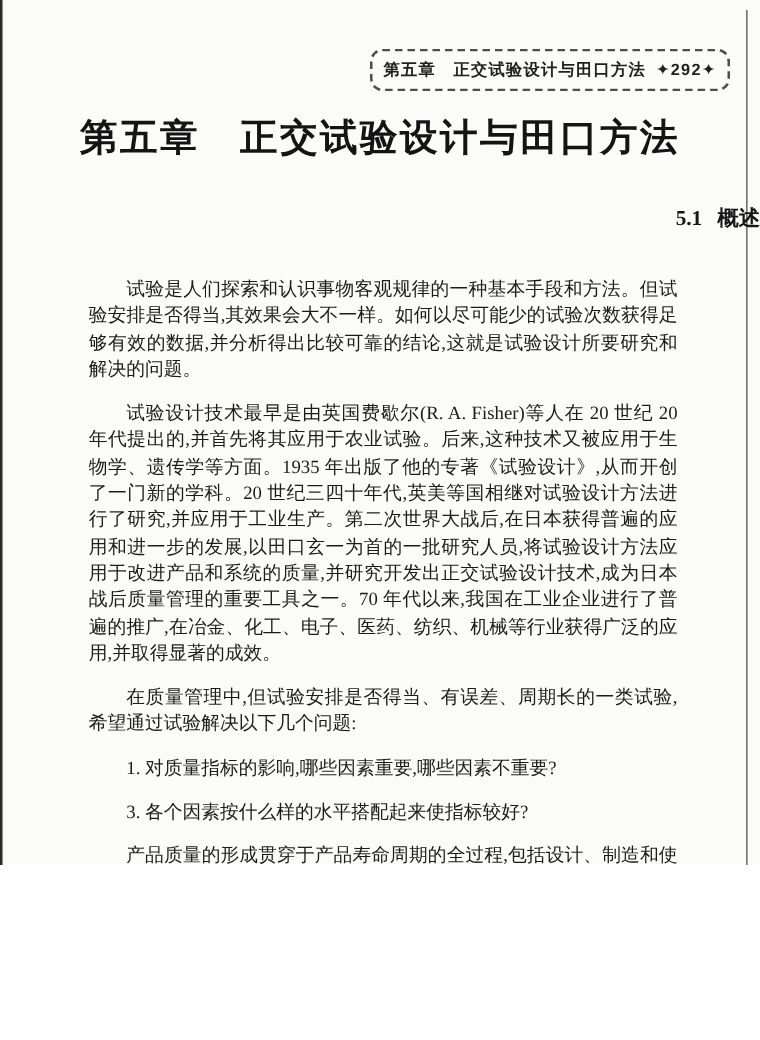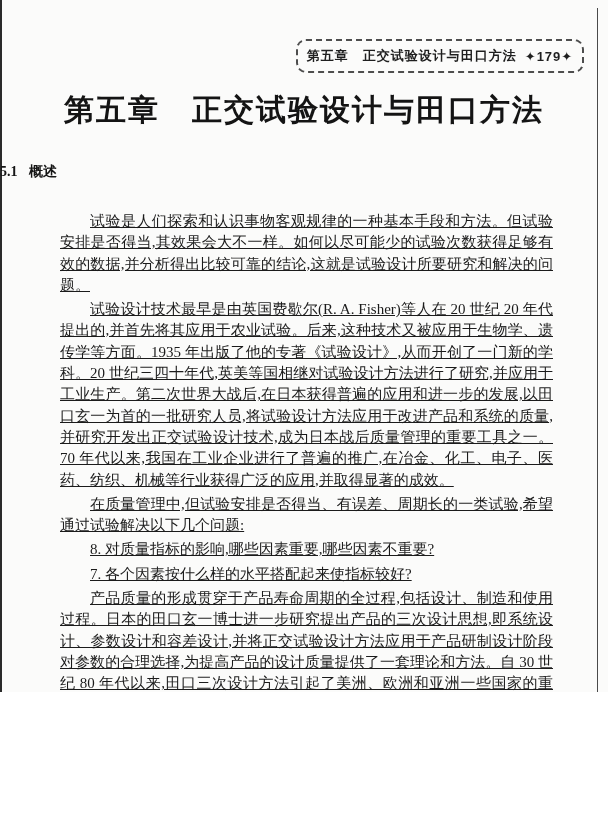--- a/index.html
+++ b/index.html
@@ -61,43 +61,42 @@
     font-weight: bold;
     font-size: 30px;
     letter-spacing: 2px;
     color: #141414;
   }
   .section-heading {
     position: absolute;
     left: 0; top: 163px;
     width: 608px;
     margin: 0;
-    text-align: left;
-    font-size: 14px;
+    text-align: right;
+    font-size: 17px;
     font-weight: bold;
     color: #161616;
     font-family: "Liberation Serif", "DejaVu Serif", serif;
   }
   .section-heading .sec-title {
     font-family: "Liberation Sans", "DejaVu Sans", sans-serif;
     margin-left: 8px;
   }
   .body-text {
     position: absolute;
     left: 57px; top: 208px;
     width: 499px;
     font-size: 15px;
     line-height: 21.3px;
     text-align: justify;
     color: #1b1b1b;
   }
   .body-text p {
-    margin: 3px;
+    margin: 14px;
     text-indent: 2em;
-    text-decoration: underline;
   }
   .footer {
     position: absolute;
     right: 52px; top: 800px;
     font-family: "Liberation Sans", "DejaVu Sans", sans-serif;
     font-size: 15px;
     color: #2e2e2e;
     white-space: nowrap;
   }
 </style>
@@ -105,36 +104,36 @@
 <body>
 
 <div class="page">
 
   <div class="edge-left"></div>
   <div class="edge-right"></div>
   <div class="edge-bottom"></div>
 
   <div class="running-header">
     <span>第五章　正交试验设计与田口方法</span>
-    <span>✦179✦</span>
+    <span>✦292✦</span>
   </div>
 
   <h1 class="chapter-title">第五章　正交试验设计与田口方法</h1>
 
   <h2 class="section-heading">
     <span class="sec-num">5.1</span>
     <span class="sec-title">概述</span>
   </h2>
 
   <div class="body-text">
     <p>试验是人们探索和认识事物客观规律的一种基本手段和方法。但试验安排是否得当,其效果会大不一样。如何以尽可能少的试验次数获得足够有效的数据,并分析得出比较可靠的结论,这就是试验设计所要研究和解决的问题。</p>
     <p>试验设计技术最早是由英国费歇尔(R. A. Fisher)等人在 20 世纪 20 年代提出的,并首先将其应用于农业试验。后来,这种技术又被应用于生物学、遗传学等方面。1935 年出版了他的专著《试验设计》,从而开创了一门新的学科。20 世纪三四十年代,英美等国相继对试验设计方法进行了研究,并应用于工业生产。第二次世界大战后,在日本获得普遍的应用和进一步的发展,以田口玄一为首的一批研究人员,将试验设计方法应用于改进产品和系统的质量,并研究开发出正交试验设计技术,成为日本战后质量管理的重要工具之一。70 年代以来,我国在工业企业进行了普遍的推广,在冶金、化工、电子、医药、纺织、机械等行业获得广泛的应用,并取得显著的成效。</p>
     <p>在质量管理中,但试验安排是否得当、有误差、周期长的一类试验,希望通过试验解决以下几个问题:</p>
-    <p>8. 对质量指标的影响,哪些因素重要,哪些因素不重要?</p>
-    <p>7. 各个因素按什么样的水平搭配起来使指标较好?</p>
+    <p>1. 对质量指标的影响,哪些因素重要,哪些因素不重要?</p>
+    <p>3. 各个因素按什么样的水平搭配起来使指标较好?</p>
     <p>产品质量的形成贯穿于产品寿命周期的全过程,包括设计、制造和使用过程。日本的田口玄一博士进一步研究提出产品的三次设计思想,即系统设计、参数设计和容差设计,并将正交试验设计方法应用于产品研制设计阶段对参数的合理选择,为提高产品的设计质量提供了一套理论和方法。自 30 世纪 80 年代以来,田口三次设计方法引起了美洲、欧洲和亚洲一些国家的重视,我国的一些质量管理研究人员也进行了消化、吸收和研究,并在一些工业企业和科研设计部门进行了推广,取得了一定的成效。</p>
   </div>
 
   <div class="footer">
     <span>CAXA论坛 http://top.caxa.com/</span>
   </div>
 
 </div>
 
 </body></html>

